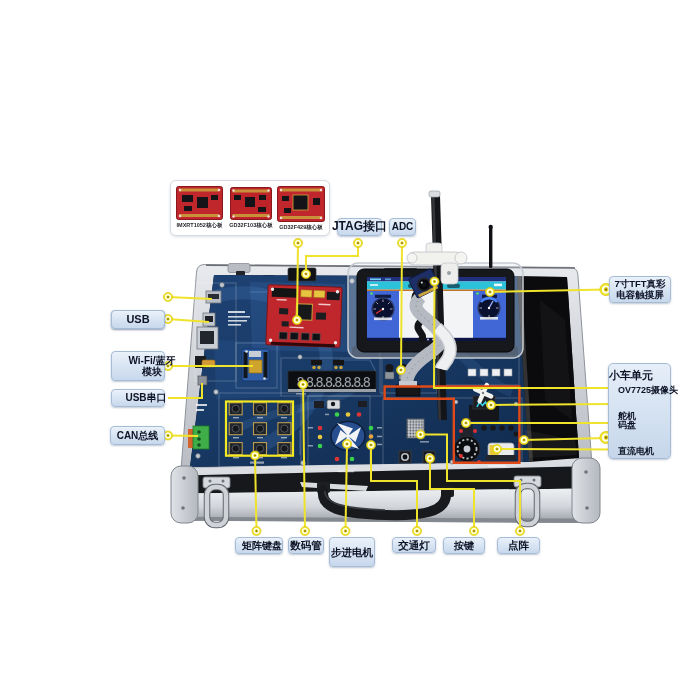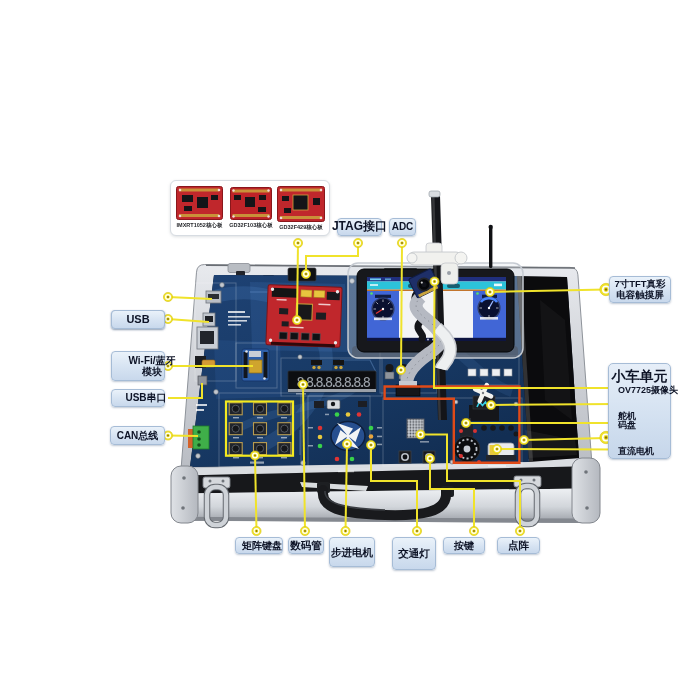--- a/index.html
+++ b/index.html
@@ -10,21 +10,21 @@
     background:linear-gradient(180deg,#eaf2fa 0%,#d6e3f2 55%,#c8d8ec 100%);
     border:1px solid #a6bcd6;border-radius:4px;
     box-shadow:0 1px 2px rgba(70,95,130,0.35);
     color:#0d1326;font-weight:bold;text-align:center;
     display:flex;flex-direction:column;align-items:center;justify-content:center;
     line-height:1.15;}
   .panel{position:absolute;z-index:6;box-sizing:border-box;
     background:linear-gradient(180deg,#e6eef8 0%,#d2e0f0 60%,#c6d6ea 100%);
     border:1px solid #a6bcd6;border-radius:5px;
     box-shadow:0 1px 2px rgba(70,95,130,0.35);color:#0d1326;font-weight:bold;}
-  .panel .ptitle{position:absolute;left:0;right:0;top:4px;text-align:center;font-size:14px;}
+  .panel .ptitle{position:absolute;left:0;right:0;top:4px;text-align:left;font-size:11px;}
   .panel .pitem{position:absolute;left:9px;font-size:9px;white-space:nowrap;}
   .callout span{white-space:nowrap;}
   #coreboards{position:absolute;z-index:6;box-sizing:border-box;background:#ffffff;
     border:1px solid #d7dce2;border-radius:6px;box-shadow:0 1px 3px rgba(120,130,140,0.25);}
   .cb{position:absolute;}
   .cb .cap{position:absolute;left:-6px;right:-6px;text-align:center;color:#26282c;
     font-size:5.5px;font-weight:bold;white-space:nowrap;}
 </style>
 </head>
 <body>
@@ -676,21 +676,21 @@
 
 <div class="callout" style="left:235px;top:537px;width:48px;height:17px;font-size:10px;align-items:flex-end;">
       <span>矩阵键盘</span>
     </div>
 <div class="callout" style="left:288px;top:537px;width:36px;height:17px;font-size:10.5px;">
       <span>数码管</span>
     </div>
 <div class="callout" style="left:329px;top:537px;width:46px;height:30px;font-size:10.5px;">
       <span>步进电机</span>
     </div>
-<div class="callout" style="left:392px;top:537px;width:44px;height:33px;font-size:10.5px;">
+<div class="callout" style="left:392px;top:537px;width:44px;height:16px;font-size:10.5px;">
       <span>交通灯</span>
     </div>
 <div class="callout" style="left:443px;top:537px;width:42px;height:17px;font-size:10px;">
       <span>按键</span>
     </div>
 <div class="callout" style="left:497px;top:537px;width:43px;height:17px;font-size:10.5px;">
       <span>点阵</span>
     </div>
 
 <div id="coreboards" style="left:170px;top:180px;width:160px;height:56px;">

